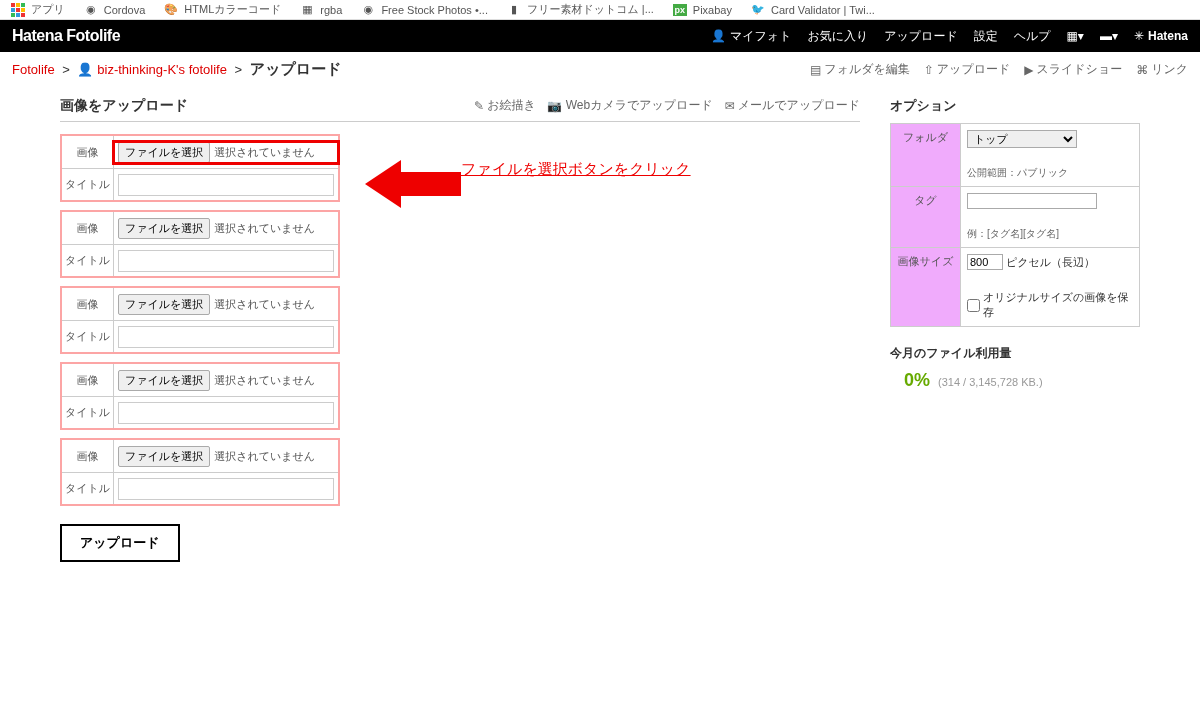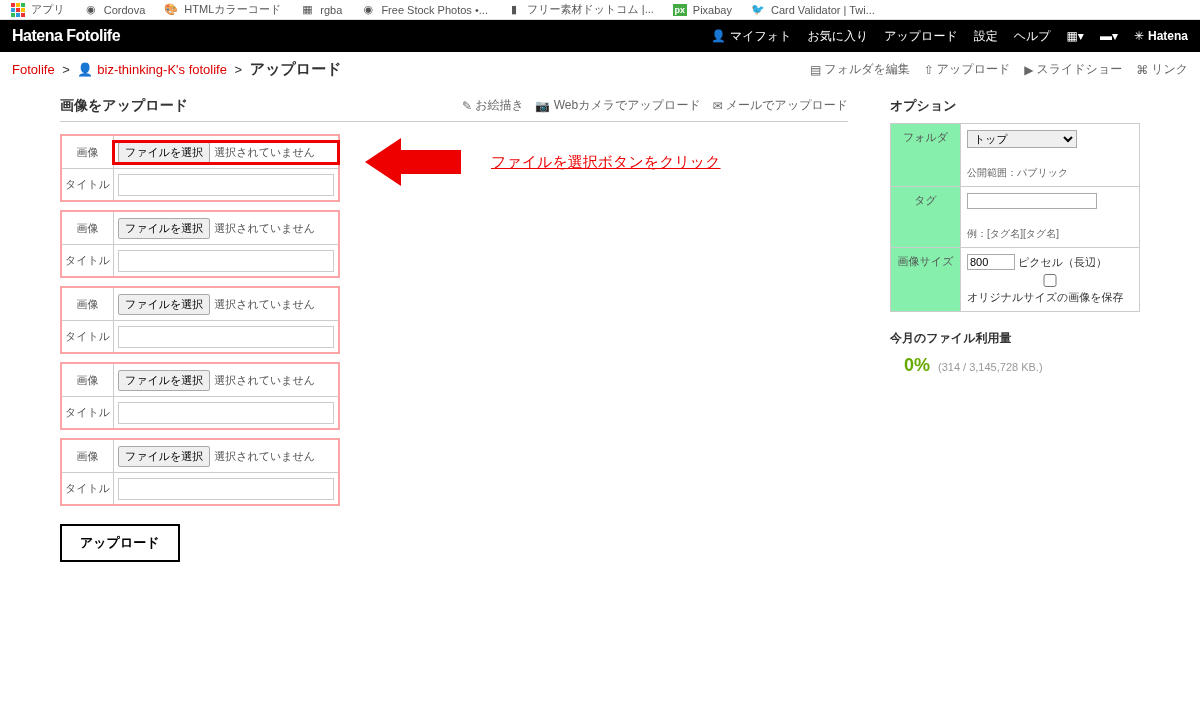--- a/index.html
+++ b/index.html
@@ -19,21 +19,21 @@
 
 .crumb-row { display: flex; justify-content: space-between; align-items: center; padding: 8px 12px; }
 .crumb { font-size: 13px; }
 .crumb a { color: #d00; text-decoration: none; }
 .crumb-sep { color: #333; margin: 0 4px; }
 .crumb-current { font-weight: bold; font-size: 15px; }
 .page-actions { display: flex; gap: 14px; font-size: 12px; color: #666; }
 .page-actions span { cursor: pointer; display: flex; align-items: center; gap: 3px; }
 
 
-.main { padding: 10px 60px 20px 60px; display: flex; gap: 42px; align-items: flex-start; }
+.main { padding: 10px 60px 20px 60px; display: flex; gap: 30px; align-items: flex-start; }
 .left-col { flex: 1; }
 .right-col { width: 250px; }
 
 .section-title { font-size: 14px; font-weight: bold; border-bottom: 1px solid #ccc; padding-bottom: 6px; margin-bottom: 12px; }
 .upload-alt-links { float: right; font-size: 12px; font-weight: normal; color: #666; display: flex; gap: 12px; }
 .upload-alt-links span { cursor: pointer; display: flex; align-items: center; gap: 3px; }
 
 
 .upload-blocks { width: 280px; }
 .ub { border: 2px solid #fca5a5; margin-bottom: 8px; }
@@ -42,30 +42,30 @@
 .ub-label { width: 52px; text-align: center; font-size: 11px; color: #555; border-right: 1px solid #ccc; height: 100%; display: flex; align-items: center; justify-content: center; }
 .ub-field { flex: 1; padding: 0 4px; display: flex; align-items: center; gap: 4px; }
 .file-btn { font-size: 11px; padding: 2px 6px; background: #efefef; border: 1px solid #aaa; border-radius: 2px; cursor: pointer; }
 .file-status { font-size: 11px; color: #555; }
 .title-input { width: 100%; height: 22px; border: 1px solid #ccc; padding: 0 4px; font-size: 11px; }
 .highlight { outline: 3px solid #e00; outline-offset: -1px; }
 
 .submit-btn { margin-top: 10px; padding: 8px 18px; font-size: 13px; font-weight: bold; background: #fff; border: 2px solid #000; cursor: pointer; }
 
 
-.annotation { position: absolute; left: 365px; top: 138px; display: flex; align-items: center; gap: 30px; }
+.annotation { position: absolute; left: 365px; top: 160px; display: flex; }
 .arrow { width: 0; height: 0; border-top: 24px solid transparent; border-bottom: 24px solid transparent; border-right: 36px solid #e00; position: relative; }
 .arrow::after { content: ""; position: absolute; left: 36px; top: -12px; width: 60px; height: 24px; background: #e00; }
 .anno-text { color: #e00; font-size: 15px; text-decoration: underline; margin-left: 60px; }
 
 
 .opt-title { font-size: 13px; font-weight: bold; margin-bottom: 8px; }
 .opt-table { width: 100%; border: 1px solid #ccc; border-collapse: collapse; font-size: 11px; }
 .opt-table td { border: 1px solid #ccc; padding: 6px; vertical-align: top; }
-.opt-table td.lbl { width: 70px; text-align: center; color: #555; background: #86efac; }
+.opt-table td.lbl { width: 70px; text-align: center; color: #555; background: #f0abfc; }
 .opt-table select, .opt-table input[type=text] { font-size: 11px; border: 1px solid #aaa; padding: 1px 2px; }
 .opt-hint { color: #666; font-size: 10px; margin-top: 18px; display: block; }
 
 .usage-title { font-size: 12px; font-weight: bold; margin-top: 18px; margin-bottom: 8px; }
 .usage-val { display: flex; align-items: baseline; gap: 8px; padding-left: 14px; }
 .usage-pct { color: #6a0; font-size: 18px; font-weight: bold; }
 .usage-detail { color: #999; font-size: 11px; }
 
 .clearfix::after { content: ""; display: table; clear: both; }
 </style>
@@ -289,23 +289,23 @@
       <tr>
         <td class="lbl">タグ</td>
         <td>
           <input type="text" style="width: 130px;">
           <span class="opt-hint">例：[タグ名][タグ名]</span>
         </td>
       </tr>
       <tr>
         <td class="lbl">画像サイズ</td>
         <td>
-          <input type="text" style="width: 48px;" value="800">
+          <input type="text" style="width: 36px;" value="800">
           <span>ピクセル（長辺）</span><br>
-          <label style="display:flex;gap:3px;margin-top:4px;flex-direction:column;">
+          <label style="display:flex;align-items:center;gap:3px;margin-top:20px;">
             <input type="checkbox" style="">
             <span>オリジナルサイズの画像を保存</span>
           </label>
         </td>
       </tr>
     </tbody>
       </table>
 
     <div class="usage-title">今月のファイル利用量</div>
     <div class="usage-val">

